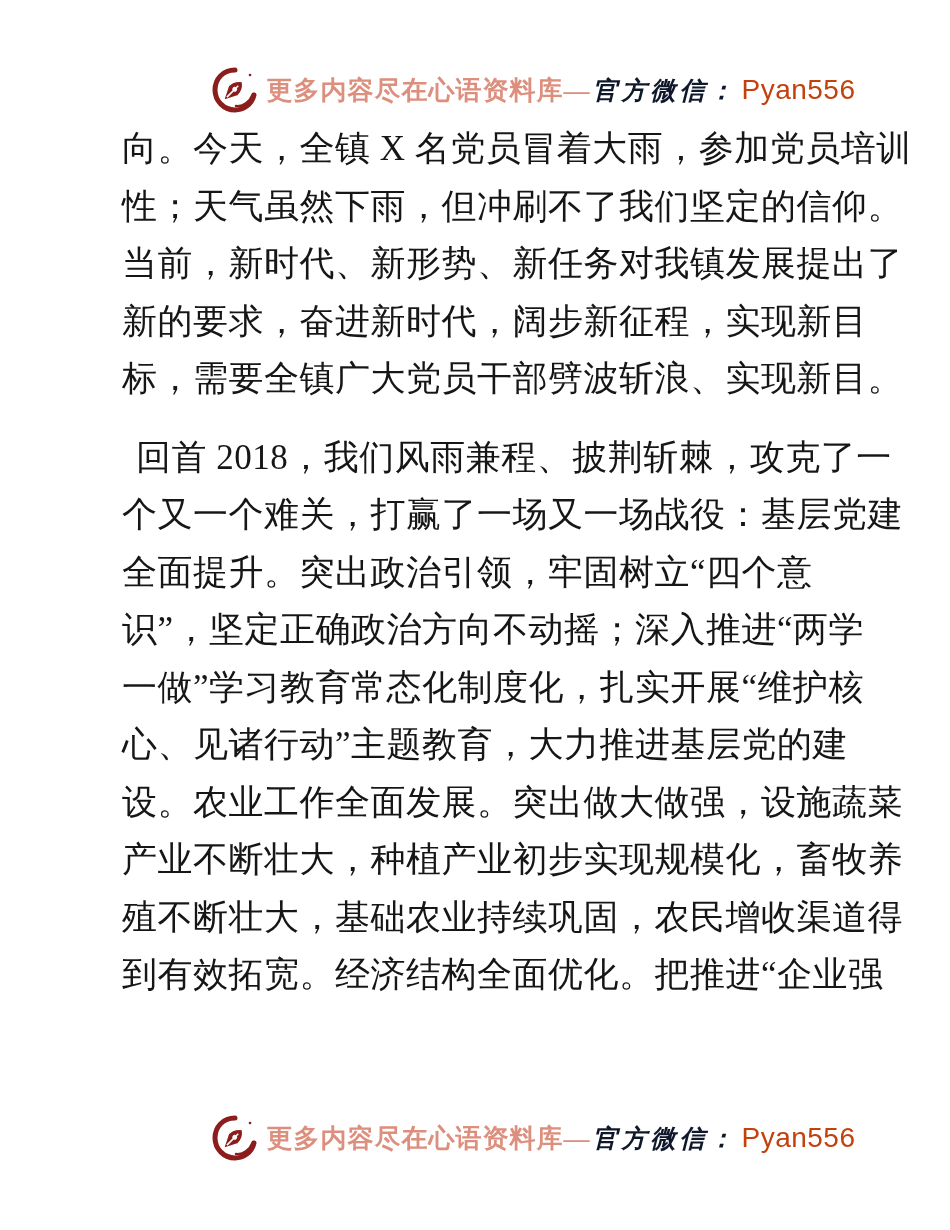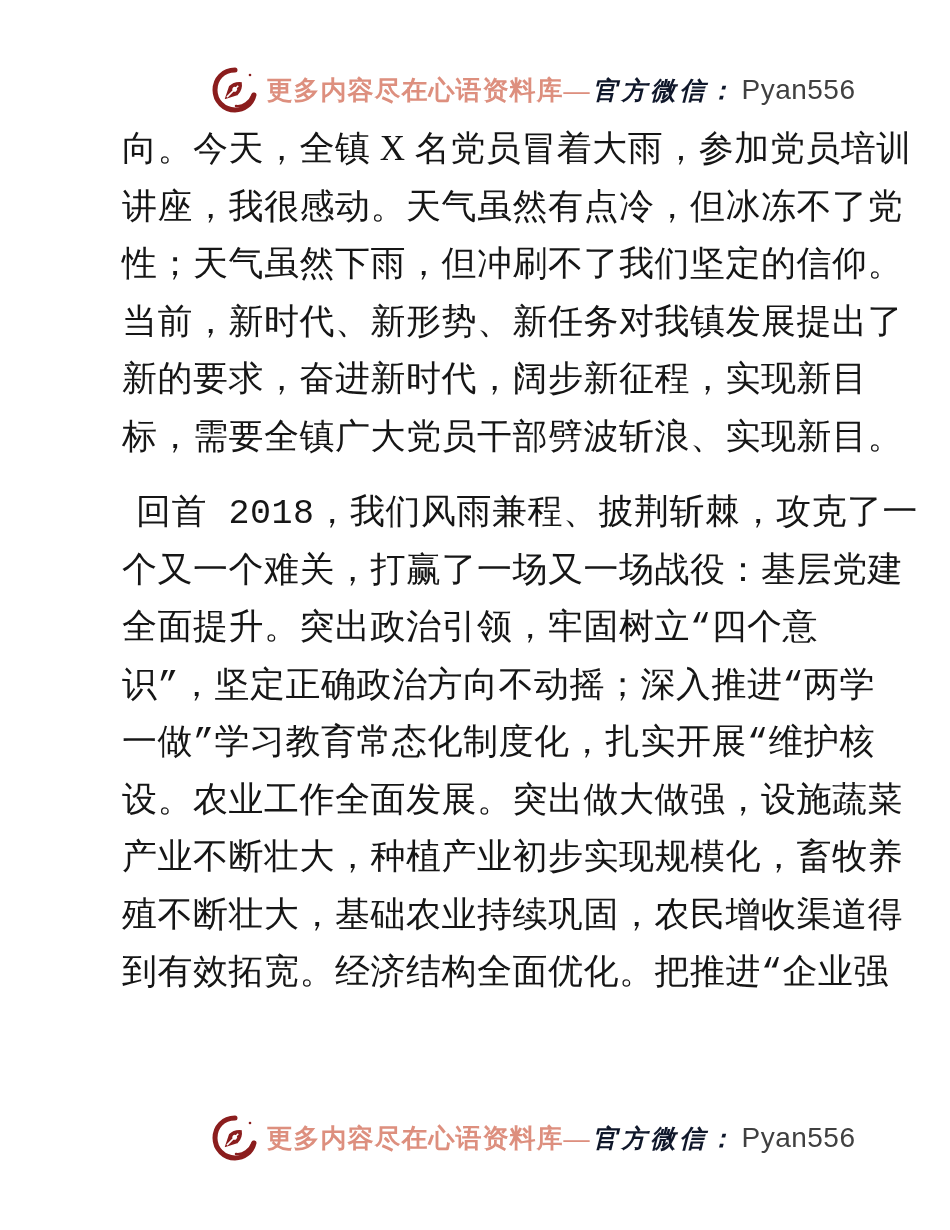--- a/index.html
+++ b/index.html
@@ -36,38 +36,38 @@
   }
   .wm-label {
     color: #0f172a;
     font-size: 25px;
     font-weight: bold;
     font-style: italic;
     letter-spacing: 4px;
     margin-left: 2px;
   }
   .wm-account {
-    color: #404040;
+    color: #c2410c;
     font-size: 28px;
     font-family: "Liberation Sans", "DejaVu Sans", sans-serif;
     margin-left: 4px;
     letter-spacing: 0.5px;
     text-align: right;
   }
 
   
   .content {
     position: absolute;
     left: 98px;
     top: 120px;
     width: 782px;
     color: #161616;
   }
   .para { margin: 0; }
-  .para + .para { margin-top: 21px; font-family: Liberation Mono, monospace; }
+  .para + .para { margin-top: 21px; }
   .line {
     font-size: 35px;
     line-height: 57.5px;
     height: 57.5px;
     letter-spacing: 0.5px;
     white-space: nowrap;
     margin-left: 24px;
   }
   .line.indent { padding-left: 14px; }
 </style>
@@ -91,32 +91,32 @@
       </svg>
     </span>
     <span class="wm-main">更多内容尽在心语资料库—</span>
     <span class="wm-label">官方微信：</span>
     <span class="wm-account">Pyan556</span>
   </div>
 
   <div class="content">
     <div class="para">
       <div class="line">向。今天，全镇 X 名党员冒着大雨，参加党员培训</div>
-      <div class="line">讲座，我很感动。天气虽然有点冷，但冰冻不了党</div>
       <div class="line">性；天气虽然下雨，但冲刷不了我们坚定的信仰。</div>
       <div class="line">当前，新时代、新形势、新任务对我镇发展提出了</div>
       <div class="line">新的要求，奋进新时代，阔步新征程，实现新目</div>
       <div class="line">标，需要全镇广大党员干部劈波斩浪、实现新目。</div>
     </div>
     <div class="para">
       <div class="line indent">回首 2018，我们风雨兼程、披荆斩棘，攻克了一</div>
       <div class="line">个又一个难关，打赢了一场又一场战役：基层党建</div>
       <div class="line">全面提升。突出政治引领，牢固树立“四个意</div>
       <div class="line">识”，坚定正确政治方向不动摇；深入推进“两学</div>
       <div class="line">一做”学习教育常态化制度化，扎实开展“维护核</div>
+      <div class="line">心、见诸行动”主题教育，大力推进基层党的建</div>
       <div class="line">设。农业工作全面发展。突出做大做强，设施蔬菜</div>
       <div class="line">产业不断壮大，种植产业初步实现规模化，畜牧养</div>
       <div class="line">殖不断壮大，基础农业持续巩固，农民增收渠道得</div>
       <div class="line">到有效拓宽。经济结构全面优化。把推进“企业强</div>
     </div>
   </div>
 
   <div class="watermark footer">
     <span class="wm-logo">
       <svg viewBox="0 0 48 48" xmlns="http://www.w3.org/2000/svg">

